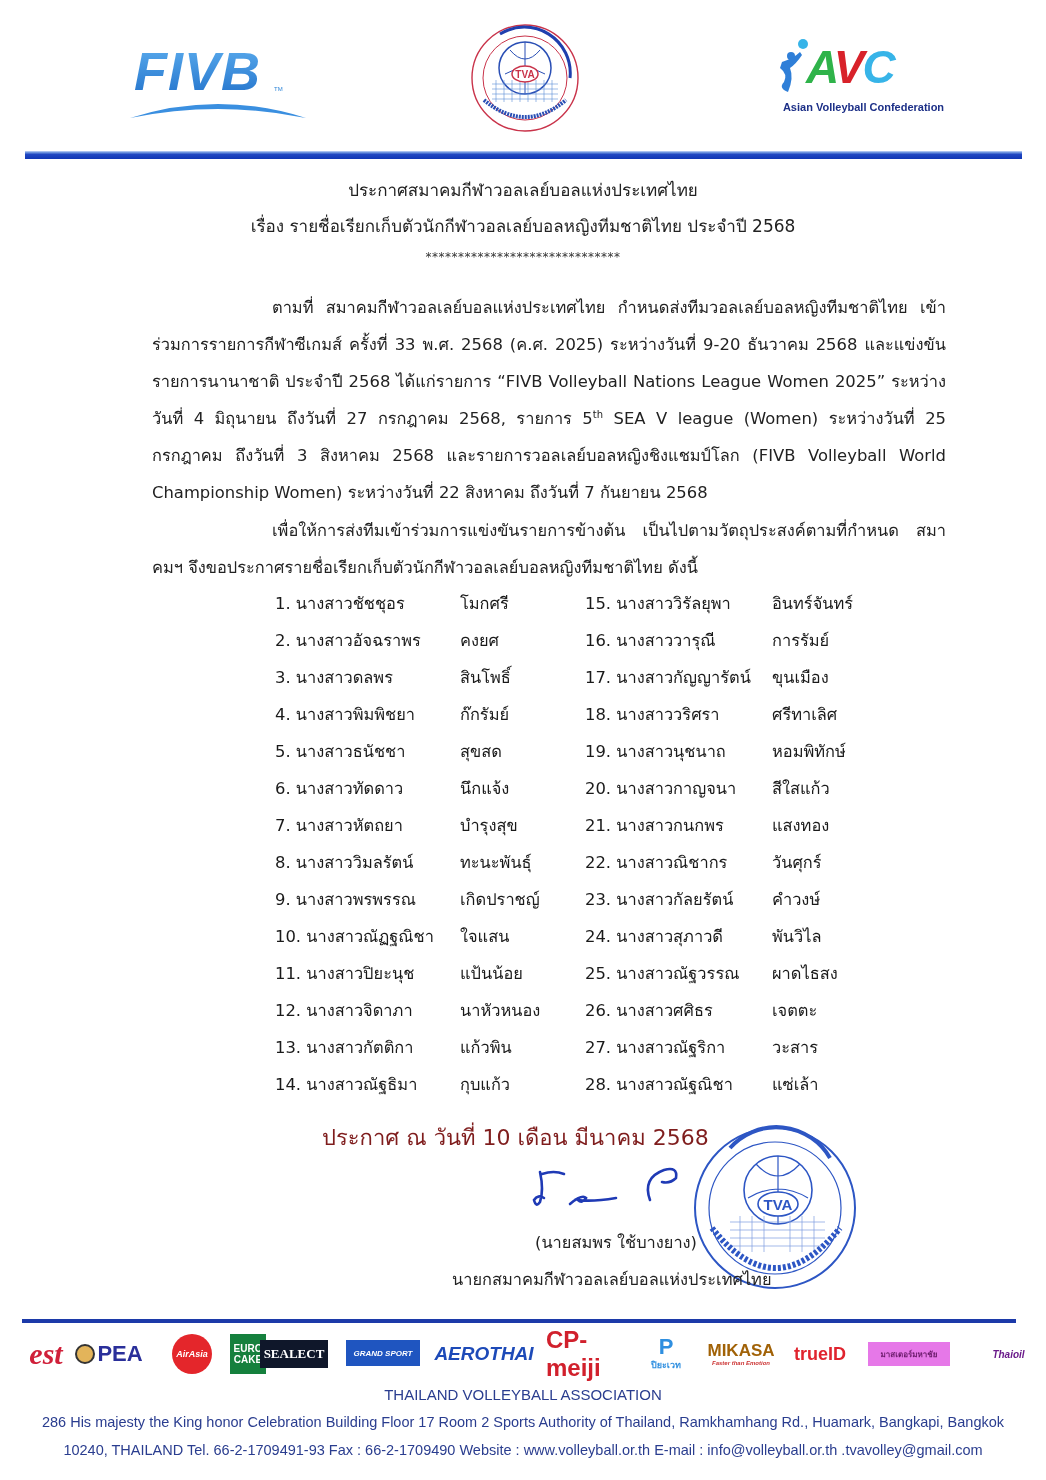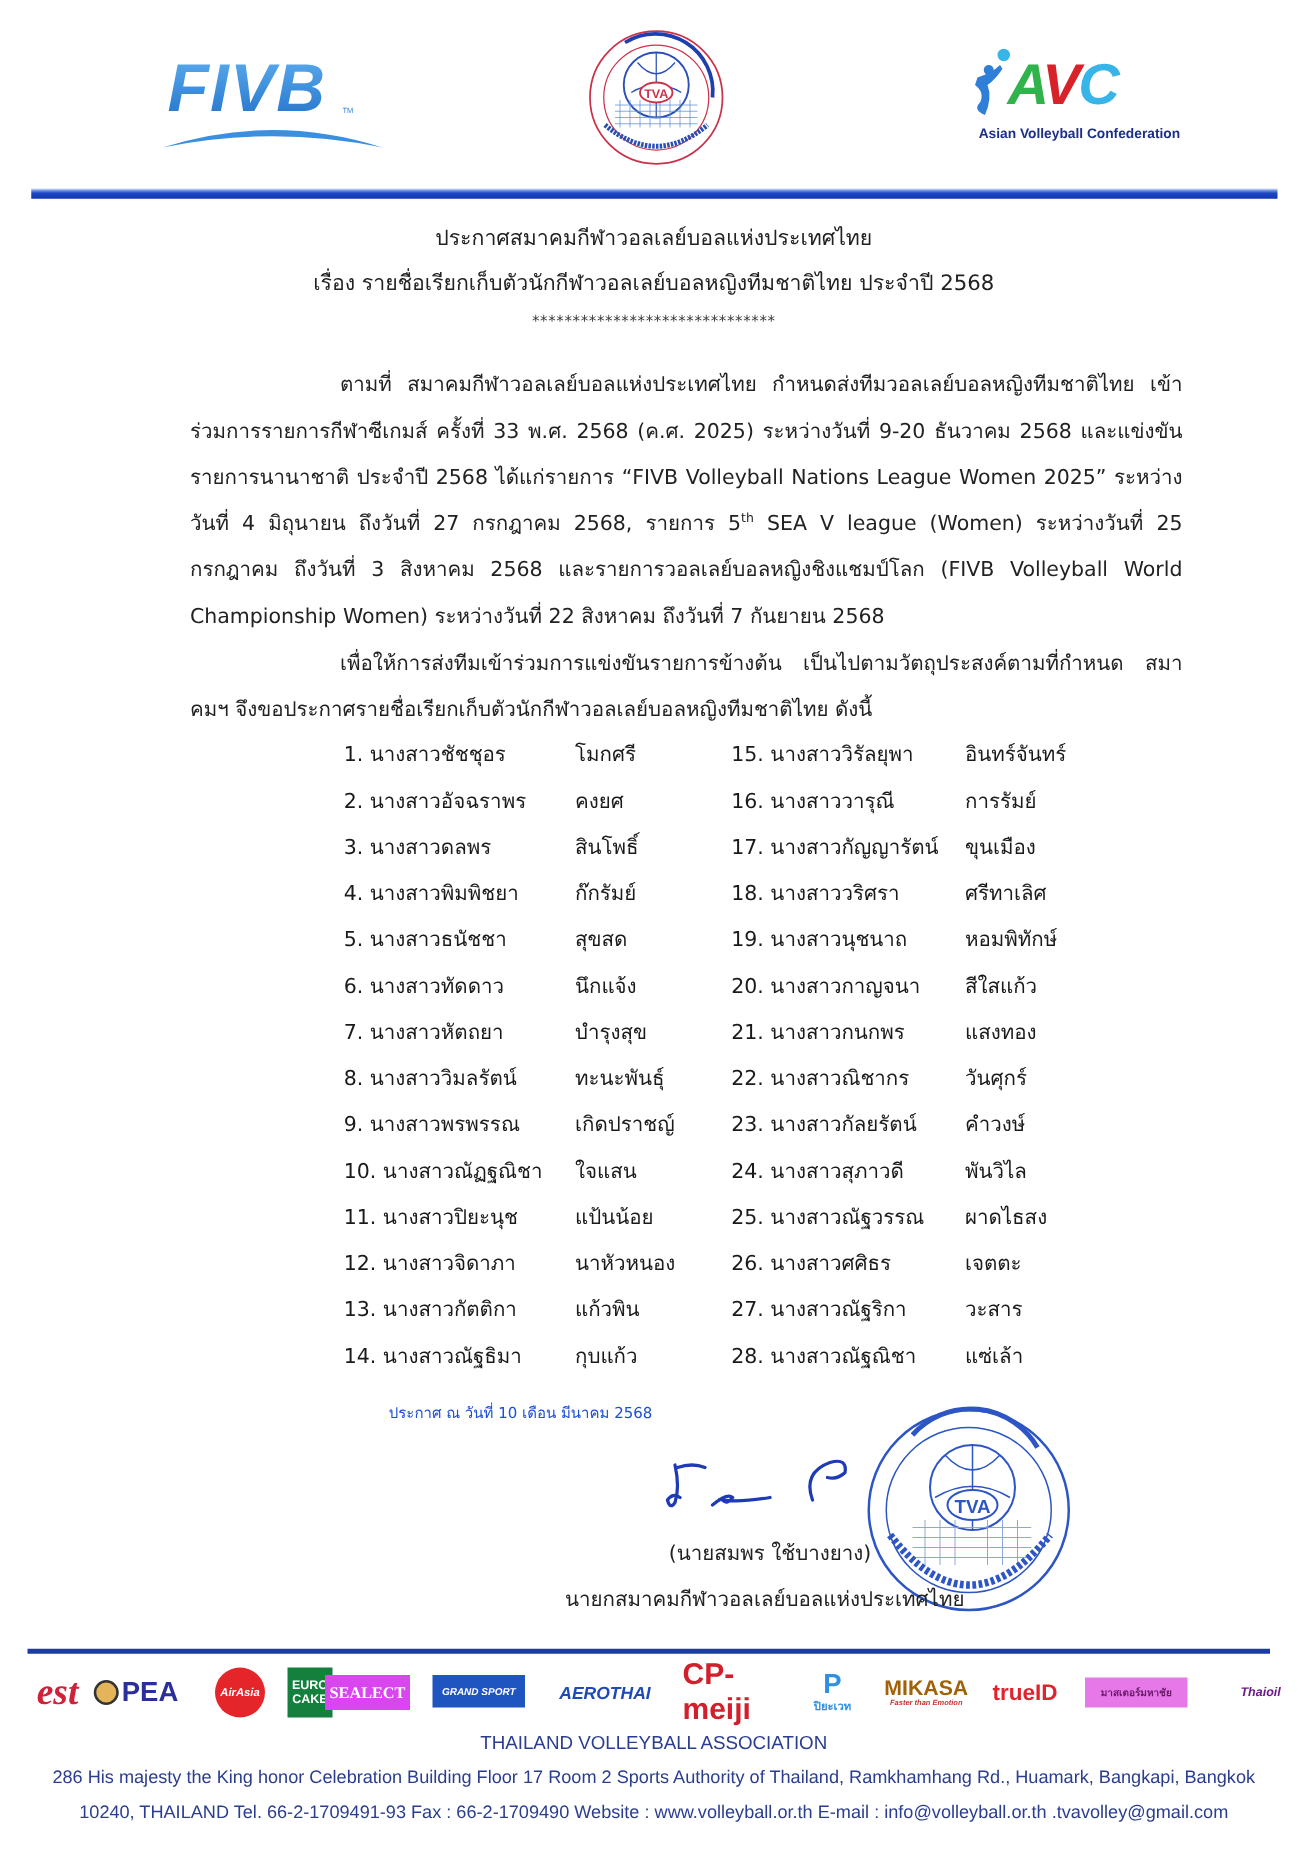--- a/index.html
+++ b/index.html
@@ -30,21 +30,21 @@
   sup{font-size:10px;line-height:0;}
   
   .roster-col{top:585px;}
   .col-left{left:275px;width:300px;}
   .col-right{left:585px;width:300px;}
   .row{height:37px;line-height:37px;font-size:16.4px;white-space:nowrap;position:relative;}
   .row .num-first{position:absolute;left:0;}
   .row .last{position:absolute;left:185px;}
   .col-right .row .last{left:187px;}
   
-  .date{left:311px;top:1120px;font-size:12px;color:#1d4ed8;}
+  .date{left:322px;top:1120px;font-size:22px;color:#7f1d1d;}
   .sig{left:530px;top:1160px;}
   .stamp{left:690px;top:1118px;}
   .signer{left:535px;top:1229px;font-size:16.4px;color:#222;}
   .signer-title{left:452px;top:1266px;font-size:16.4px;color:#222;}
   
   .rule-bot{left:22px;top:1319px;width:994px;height:4px;background:#1c3aa9;}
   .sponsors{left:22px;top:1334px;width:1000px;height:44px;}
   .sp{position:absolute;top:0;height:40px;display:flex;align-items:center;justify-content:center;font-family:"Liberation Sans",sans-serif;font-weight:bold;}
   .org{left:0;width:1046px;text-align:center;top:1386px;font-size:15px;color:#2a3d8f;font-family:Liberation Sans, sans-serif;}
   .addr1{left:0;width:1046px;text-align:center;top:1414px;font-size:14.5px;color:#2a3d8f;font-family:"Liberation Sans",sans-serif;}
@@ -263,23 +263,23 @@
 <div class="abs rule-bot"></div>
 
 <div class="abs sponsors">
   <div class="sp" style="left:2px;width:44px;color:#d0203a;font-size:30px;font-style:italic;font-family:'Liberation Serif',serif;">est</div>
   <div class="sp" style="left:52px;width:70px;">
     <span style="display:inline-block;width:16px;height:16px;border-radius:50%;border:2px solid #333;background:#e3b45a;margin-right:2px"></span>
       <span style="color:#2a2f9a;font-size:22px">PEA</span>
   </div>
   <div class="sp" style="left:150px;width:40px;height:40px;border-radius:50%;background:#e4262b;color:#fff;font-size:9px;font-style:italic;">AirAsia</div>
   <div class="sp" style="left:208px;width:36px;background:#15803d;color:#fff;font-size:10px;line-height:11px;text-align:center;">EURO CAKE</div>
-  <div class="sp" style="left:238px;width:68px;height:28px;top:6px;background:#d946ef;color:#fff;font-size:13px;font-family:'Liberation Serif',serif;">SEALECT</div>
+  <div class="sp" style="left:238px;width:68px;height:28px;top:6px;background:#0f172a;color:#fff;font-size:13px;font-family:'Liberation Serif',serif;">SEALECT</div>
   <div class="sp" style="left:324px;width:74px;height:26px;top:6px;background:#1f55c0;color:#fff;font-size:8px;font-style:italic;">GRAND SPORT</div>
-  <div class="sp" style="left:410px;width:104px;color:#1d4ab8;font-size:14px;font-style:italic;text-align:right;">AEROTHAI</div>
+  <div class="sp" style="left:410px;width:104px;color:#1d4ab8;font-size:19px;font-style:italic;text-align:right;">AEROTHAI</div>
   <div class="sp" style="left:524px;width:80px;color:#d1202c;font-size:24px;">CP-meiji</div>
   <div class="sp" style="left:622px;width:44px;flex-direction:column;">
     <span style="color:#2f8fe0;font-size:22px;line-height:22px">P</span>
       <span style="color:#2f8fe0;font-size:9px">ปิยะเวท</span>
   </div>
   <div class="sp" style="left:678px;width:82px;flex-direction:column;">
     <span style="color:#a16207;font-size:17px;line-height:18px">MIKASA</span>
       <span style="color:#c33;font-size:6px;font-style:italic">Faster than Emotion</span>
   </div>
   <div class="sp" style="left:766px;width:64px;color:#e0242e;font-size:18px;">trueID</div>

